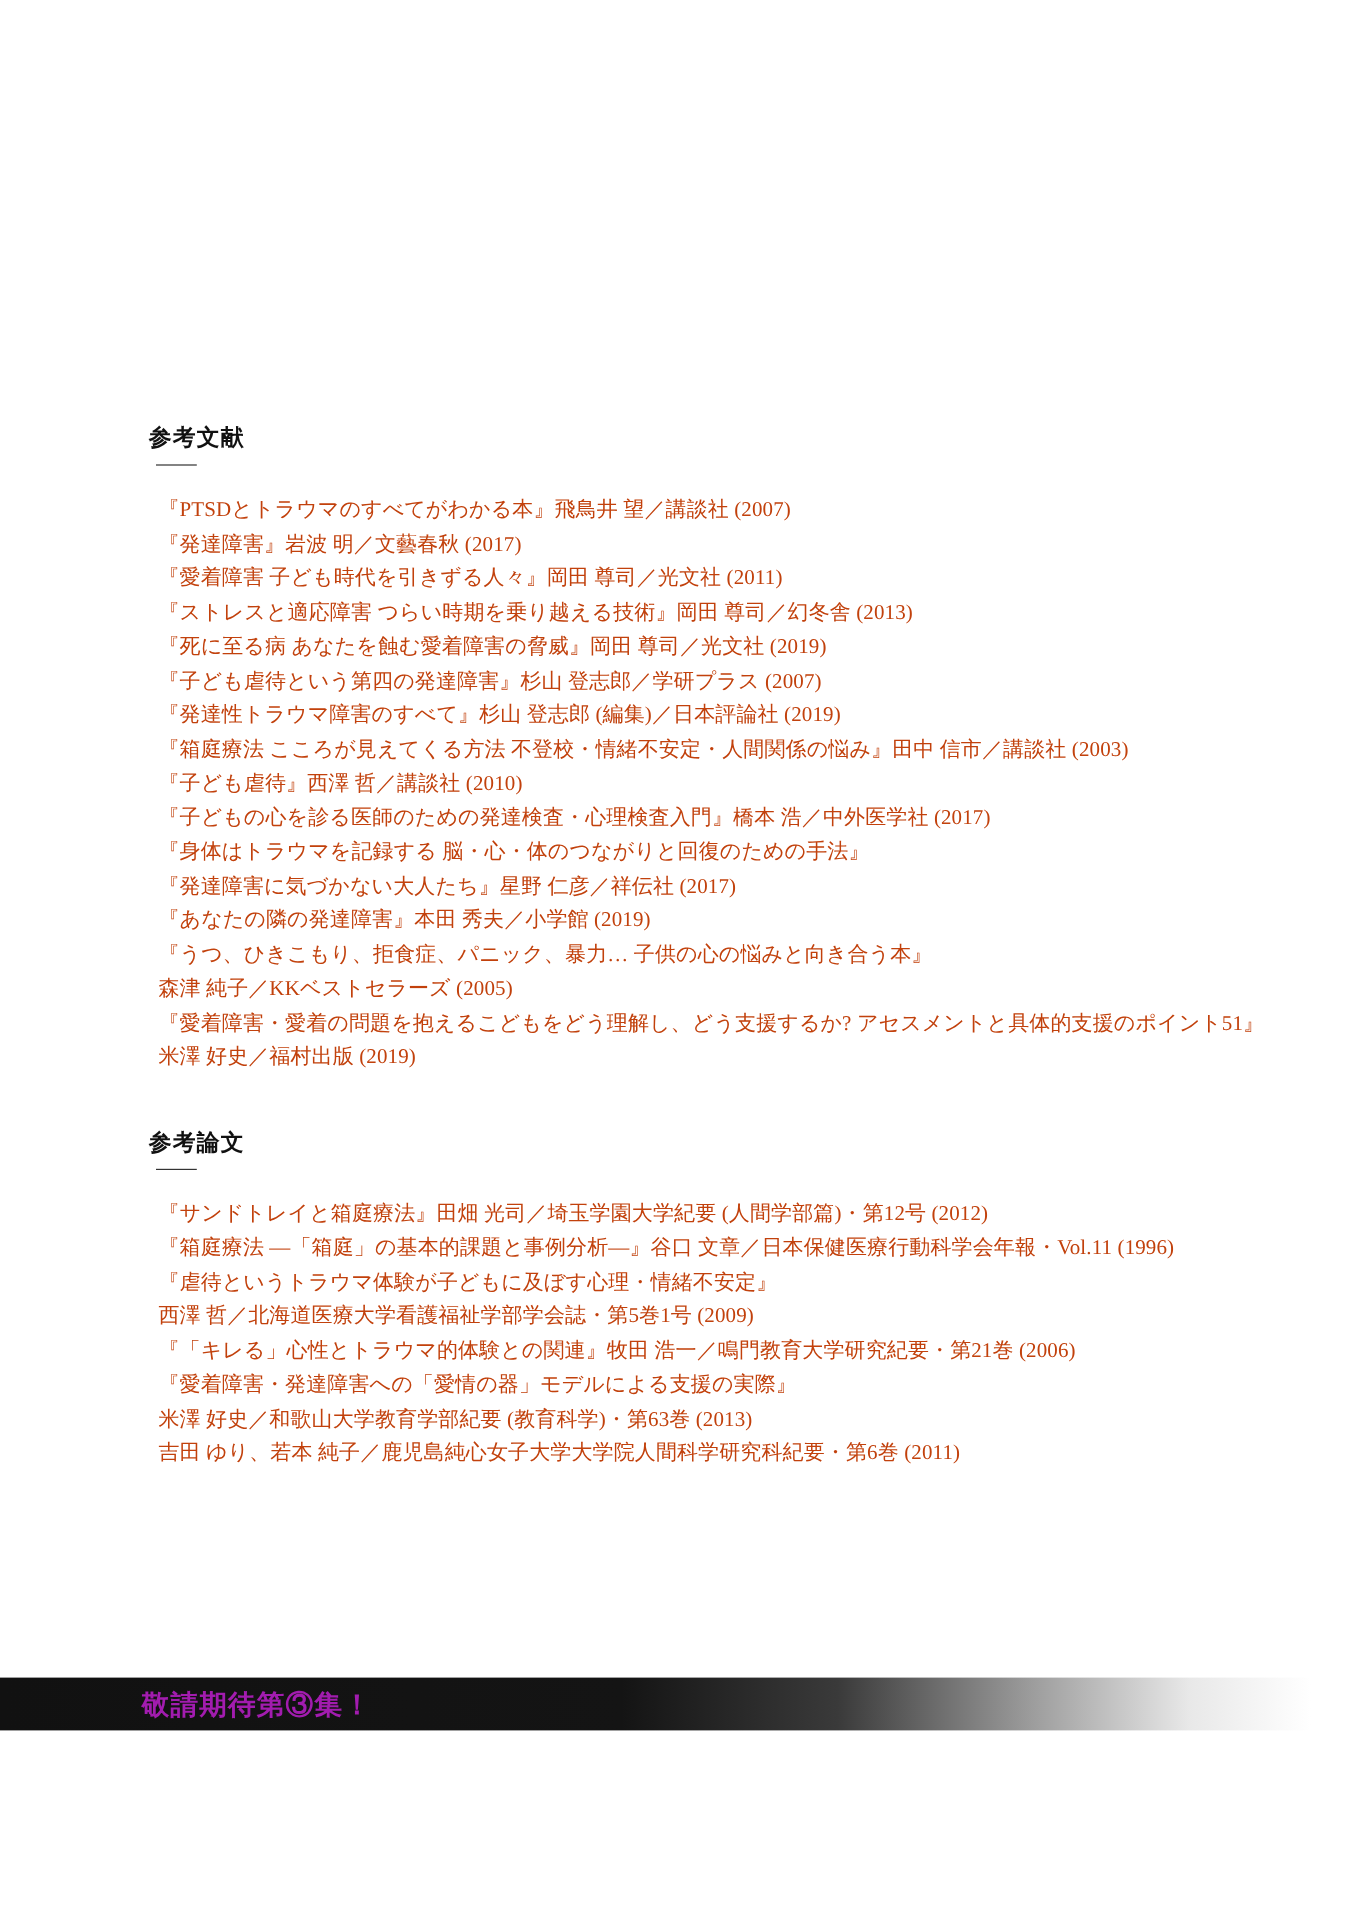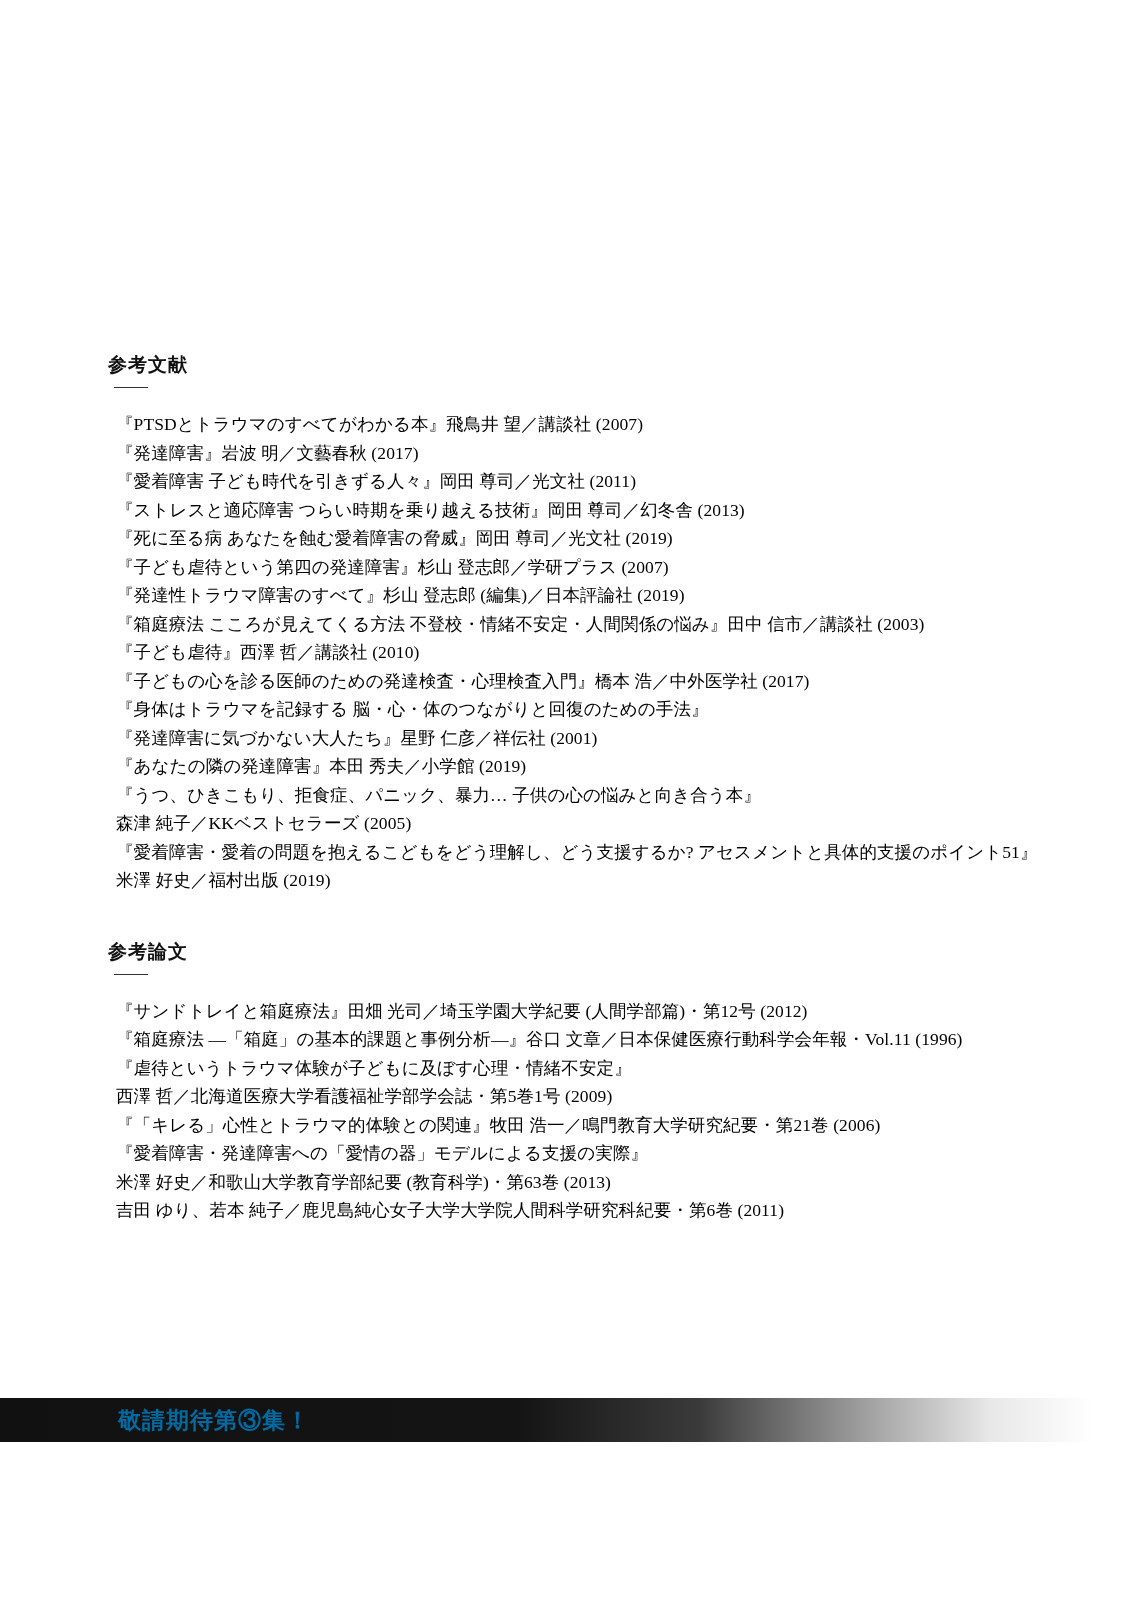--- a/index.html
+++ b/index.html
@@ -17,42 +17,42 @@
   }
   .page {
     position: absolute;
     left: 0;
     top: 0;
     width: 1126px;
     height: 1600px;
   }
   .content {
     position: absolute;
-    left: 108px;
+    left: 124px;
     top: 352px;
     width: 900px;
   }
   .section-heading {
     font-size: 19px;
     font-weight: bold;
     letter-spacing: 1px;
     color: #111;
     margin: 0 0 4px 0;
     font-family: "DejaVu Serif", "Liberation Serif", serif;
   }
   .heading-rule {
     width: 34px;
     height: 1px;
     background: #333;
     margin: 9px 0 22px 6px;
   }
   .entry {
     font-size: 17.5px;
     line-height: 1.63;
-    color: #000000;
+    color: #c2410c;
     white-space: nowrap;
     letter-spacing: 0.1px;
   }
   .entry.indent {
     padding-left: 8px;
   }
   .block-gap {
     height: 44px;
   }
   .footer-bar {
@@ -62,21 +62,21 @@
     width: 1126px;
     height: 44px;
     background: linear-gradient(to right, #111111 0%, #141414 46%, #3a3a3a 62%, #9a9a9a 76%, #e8e8e8 88%, #ffffff 97%);
   }
   .footer-text {
     position: absolute;
     left: 118px;
     top: 1405px;
     font-size: 23px;
     font-weight: bold;
-    color: #0369a1;
+    color: #a21caf;
     letter-spacing: 1px;
     font-family: "DejaVu Serif", "Liberation Serif", serif;
   }
 </style>
 </head>
 <body>
 
 <div class="page">
 
   <div class="content">
@@ -89,21 +89,21 @@
       <div class="entry indent">『発達障害』岩波 明／文藝春秋 (2017)</div>
       <div class="entry indent">『愛着障害 子ども時代を引きずる人々』岡田 尊司／光文社 (2011)</div>
       <div class="entry indent">『ストレスと適応障害 つらい時期を乗り越える技術』岡田 尊司／幻冬舎 (2013)</div>
       <div class="entry indent">『死に至る病 あなたを蝕む愛着障害の脅威』岡田 尊司／光文社 (2019)</div>
       <div class="entry indent">『子ども虐待という第四の発達障害』杉山 登志郎／学研プラス (2007)</div>
       <div class="entry indent">『発達性トラウマ障害のすべて』杉山 登志郎 (編集)／日本評論社 (2019)</div>
       <div class="entry indent">『箱庭療法 こころが見えてくる方法 不登校・情緒不安定・人間関係の悩み』田中 信市／講談社 (2003)</div>
       <div class="entry indent">『子ども虐待』西澤 哲／講談社 (2010)</div>
       <div class="entry indent">『子どもの心を診る医師のための発達検査・心理検査入門』橋本 浩／中外医学社 (2017)</div>
       <div class="entry indent">『身体はトラウマを記録する 脳・心・体のつながりと回復のための手法』</div>
-      <div class="entry indent">『発達障害に気づかない大人たち』星野 仁彦／祥伝社 (2001)</div>
+      <div class="entry indent">『発達障害に気づかない大人たち』星野 仁彦／祥伝社 (2017)</div>
       <div class="entry indent">『あなたの隣の発達障害』本田 秀夫／小学館 (2019)</div>
       <div class="entry indent">『うつ、ひきこもり、拒食症、パニック、暴力… 子供の心の悩みと向き合う本』</div>
       <div class="entry indent">森津 純子／KKベストセラーズ (2005)</div>
       <div class="entry indent">『愛着障害・愛着の問題を抱えるこどもをどう理解し、どう支援するか? アセスメントと具体的支援のポイント51』</div>
       <div class="entry indent">米澤 好史／福村出版 (2019)</div>
     </div>
 
     <div class="block-gap"></div>
 
     <div>

